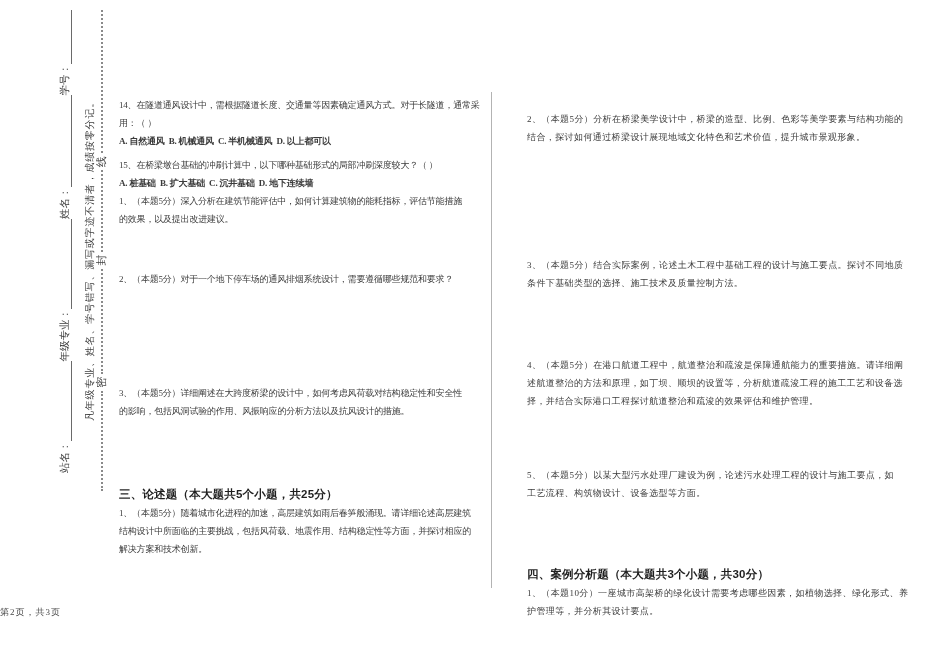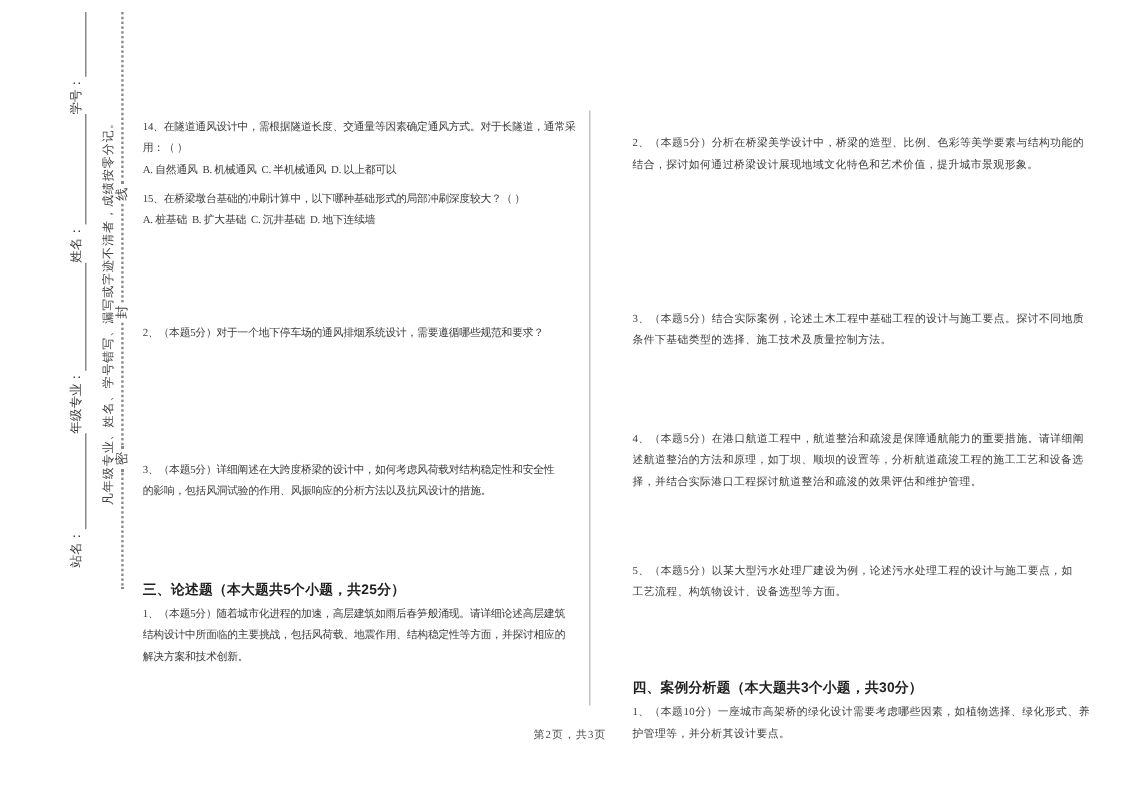--- a/index.html
+++ b/index.html
@@ -37,36 +37,36 @@
   .seal-line .schar { padding: 0 3px; }
 
   
   .divider { position: absolute; left: 491px; top: 92px; width: 1px; height: 496px; background: #b3b3b3; }
 
   .col { position: absolute; }
   .col-left  { left: 119px; top: 96px;  width: 374px; font-size: 9px;  letter-spacing: -0.2px; }
   .col-right { left: 527px; top: 110px; width: 380px; font-size: 9px;  letter-spacing: 0.4px; }
 
   .line { line-height: 18px; white-space: nowrap; }
-  .options { white-space: pre; }
+  .options { white-space: pre; font-weight: bold; }
   .sec-title {
     font-family: "Liberation Sans", "DejaVu Sans", sans-serif;
     font-weight: bold; font-size: 11.5px; line-height: 20px;
     color: #1f1f1f; letter-spacing: 0.2px; white-space: nowrap;
   }
 
   .mt6  { margin-top: 6px; }  .mt5  { margin-top: 5px; }
-  .mt50 { margin-top: 76px; } .mt56 { margin-top: 56px; }
+  .mt50 { margin-top: 42px; } .mt56 { margin-top: 56px; }
   .mt62 { margin-top: 62px; } .mt64 { margin-top: 64px; }
   .mt67 { margin-top: 96px; } .mt69 { margin-top: 110px; }
 
   
   .footer {
     position: absolute; left: 0; top: 606px; width: 100%;
-    text-align: center; font-size: 9px; color: #4a4a4a; letter-spacing: 1px;
+    font-size: 9px; color: #4a4a4a; letter-spacing: 1px;
   }
 </style>
 </head>
 <body>
 
 <div class="page">
 
   <div class="rot info-line">
     <span class="lbl">站名：</span>
     <span class="blank b1"></span>
@@ -99,20 +99,24 @@
       <div class="line">用：（ ）</div>
       <div class="line options">A. 自然通风  B. 机械通风  C. 半机械通风  D. 以上都可以</div>
     </div>
 
     <div class="block mt6">
       <div class="line">15、在桥梁墩台基础的冲刷计算中，以下哪种基础形式的局部冲刷深度较大？（ ）</div>
       <div class="line options">A. 桩基础  B. 扩大基础  C. 沉井基础  D. 地下连续墙</div>
     </div>
 
 
+    <div class="block">
+      <div class="line">1、（本题5分）深入分析在建筑节能评估中，如何计算建筑物的能耗指标，评估节能措施</div>
+      <div class="line">的效果，以及提出改进建议。</div>
+    </div>
 
     <div class="block mt50">
       <div class="line">2、（本题5分）对于一个地下停车场的通风排烟系统设计，需要遵循哪些规范和要求？</div>
     </div>
 
     <div class="block mt67">
       <div class="line">3、（本题5分）详细阐述在大跨度桥梁的设计中，如何考虑风荷载对结构稳定性和安全性</div>
       <div class="line">的影响，包括风洞试验的作用、风振响应的分析方法以及抗风设计的措施。</div>
     </div>
 

